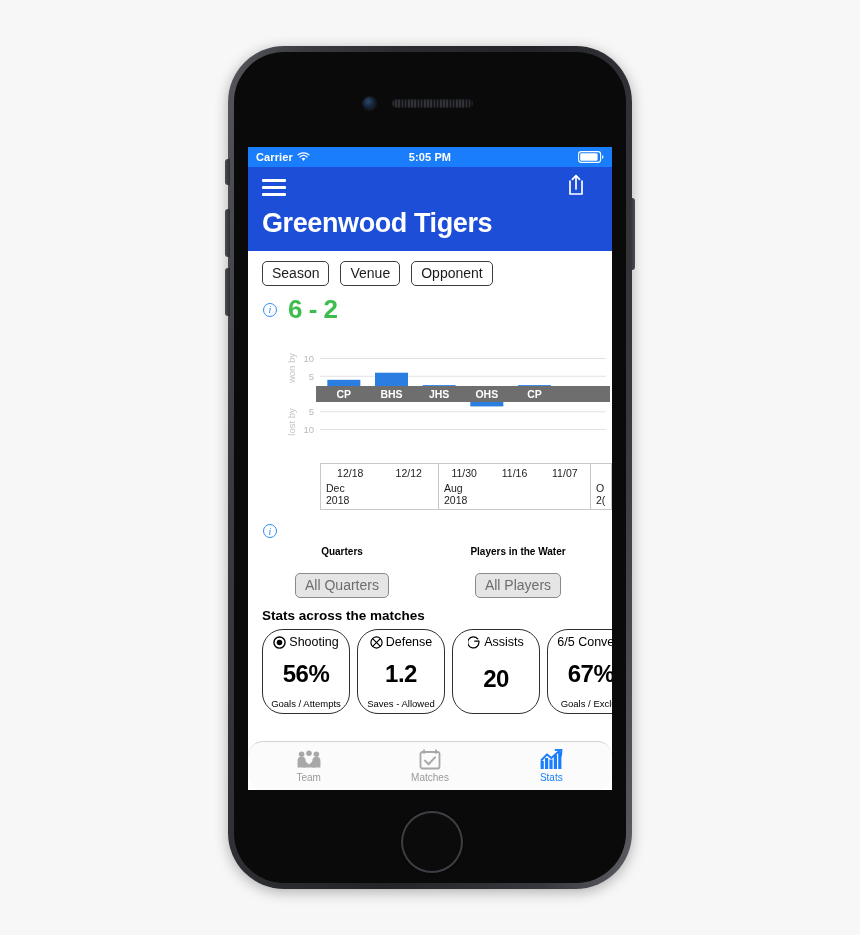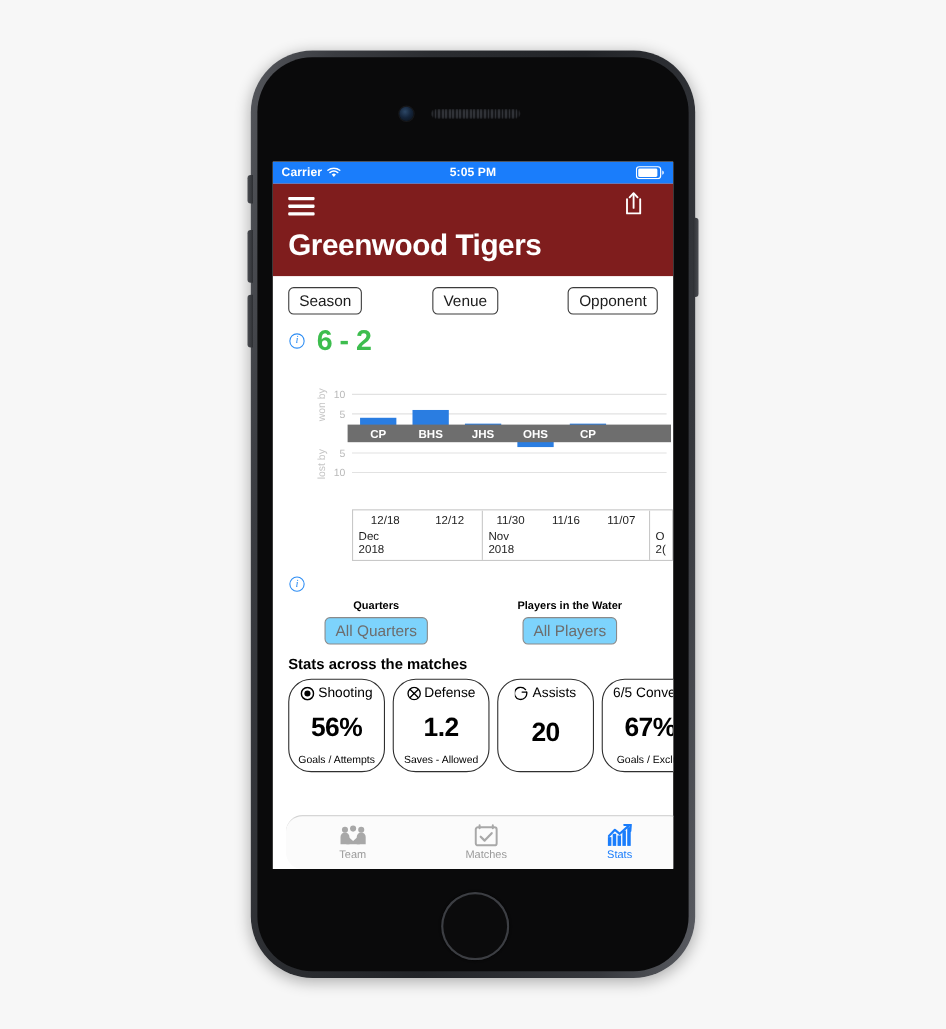--- a/index.html
+++ b/index.html
@@ -76,34 +76,34 @@
     letter-spacing: .1px;
   }
   #carrier-label { margin-right: 4px; }
   #wifi-icon svg { display:block; }
   #status-time { position: absolute; left: 0; right: 0; text-align: center;
                  font-size: 11px; font-weight: bold; pointer-events: none; }
   #battery-icon { margin-left: auto; display: flex; align-items: center; z-index:2;}
 
   
   #nav-bar {
-    background: #7f1d1d; color: #fff;
+    background: #1d4ed8; color: #fff;
     padding: 7px 28px 12px 14px;
   }
   #nav-icon-row { display: flex; align-items: center; justify-content: space-between; height: 26px; }
   #menu-icon { width: 24px; display: flex; flex-direction: column; gap: 4px; cursor: pointer; }
   #menu-icon span { display: block; height: 3px; background: #fff; border-radius: 1px; }
   #share-icon { cursor: pointer; }
   #team-title {
     font-size: 27px; font-weight: bold; color: #fff;
     margin-top: 8px; letter-spacing: -.4px; white-space: nowrap;
   }
 
   
-  #filter-row { display: flex; gap: 23px; padding: 10px 14px 0 14px; justify-content: space-between; }
+  #filter-row { display: flex; gap: 11px; padding: 10px 14px 0 14px; }
   .filter-chip {
     border: 1.4px solid #3c3c3c; border-radius: 5px;
     padding: 3px 9px 4px 9px; font-size: 14px; color: #1c1c1c;
     background: #fff; cursor: pointer; white-space: nowrap;
   }
 
   
   #filtered-heading {
     display: flex; align-items: center;
     padding: 8px 14px 0 14px;
@@ -134,44 +134,44 @@
   .date-month { font-size: 10.5px; color: #1c1c1c; padding-left: 5px; line-height: 12px; }
 
   
   #explore-heading { display: flex; align-items: center; padding: 14px 14px 0 14px; }
   #explore-title { font-size: 24px; font-weight: bold; color: #000; letter-spacing: -.5px; }
 
   #selector-row { display: flex; margin-top: 8px; padding: 0 6px; }
   .selector-col { flex: 1; display: flex; flex-direction: column; align-items: center; }
   .selector-label { font-size: 10px; font-weight: bold; color: #000; }
   .selector-button {
-    margin-top: 4px; border: 1.3px solid #8a8a8a; border-radius: 5px;
+    margin-top: 16px; border: 1.3px solid #8a8a8a; border-radius: 5px;
     padding: 3px 9px 4px 9px; font-size: 14px; color: #6d6d6d;
-    background: #7dd3fc; cursor: pointer; white-space: nowrap;
+    background: #e5e5e5; cursor: pointer; white-space: nowrap;
   }
 
   #stats-across-label { font-size: 13.5px; font-weight: bold; color: #000; padding: 10px 14px 0 14px; }
 
   
   #stat-cards { display: flex; gap: 7px; padding: 6px 0 0 14px; }
   .stat-card {
     flex: none; width: 88px; height: 85px;
     border: 1.3px solid #2f2f2f; border-radius: 21px;
     background: #fff; padding: 5px 5px 4px 5px;
     display: flex; flex-direction: column; align-items: center;
     justify-content: space-between; cursor: pointer;
   }
   .stat-head { display: flex; align-items: center; gap: 3px; white-space: nowrap; }
   .stat-name { font-size: 12.5px; color: #000; }
   .stat-value { font-size: 24px; font-weight: bold; color: #000; letter-spacing: -.5px; }
   .stat-sub { font-size: 9.5px; color: #000; white-space: nowrap; }
 
   
   #tab-bar {
-    position: absolute; left: 12px; bottom: 0; width: 100%; height: 49px;
+    position: absolute; left: 0; bottom: 0; width: 100%; height: 49px;
     background: #fbfbfb; border-top: 1px solid #d2d2d2;
     display: flex;
     border-radius: 15px;
   }
   .tab-item {
     flex: 1; display: flex; flex-direction: column;
     align-items: center; justify-content: center; gap: 2px; cursor: pointer;
   }
   .tab-label { font-size: 10px; }
   .tab-inactive .tab-label { color: #9a9a9a; }
@@ -278,21 +278,21 @@
             </div>
             <div class="date-month">Dec</div>
             <div class="date-month">2018</div>
           </div>
           <div class="date-group" style="width: 152px;">
             <div class="date-ticks">
               <div class="date-tick" style="flex: 1 1 0%;">11/30</div>
               <div class="date-tick" style="flex: 1 1 0%;">11/16</div>
               <div class="date-tick" style="flex: 1 1 0%;">11/07</div>
             </div>
-            <div class="date-month">Nov</div>
+            <div class="date-month">Aug</div>
             <div class="date-month">2018</div>
           </div>
           <div class="date-group" style="width: 22px;">
             <div class="date-ticks">
               <div class="date-tick" style="flex: 1 1 0%;"></div>
             </div>
             <div class="date-month">O</div>
             <div class="date-month">2(</div>
           </div>
         </div>

